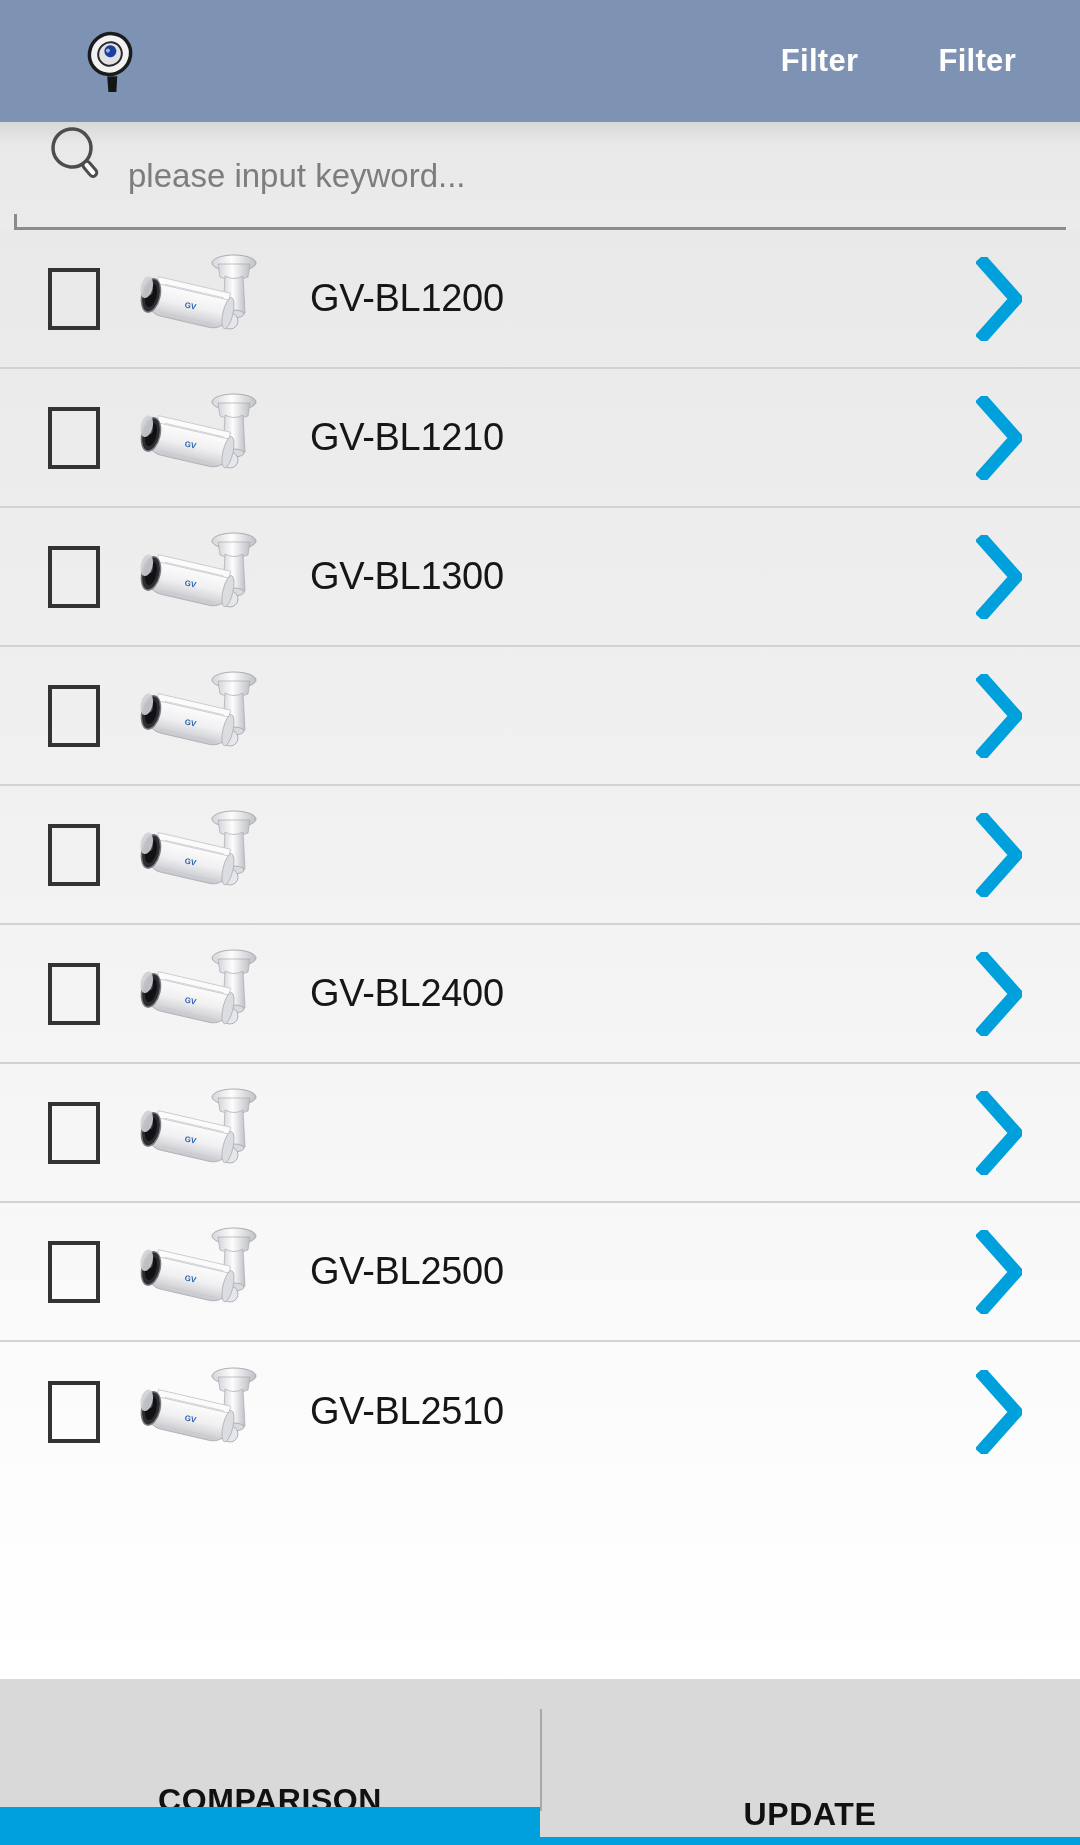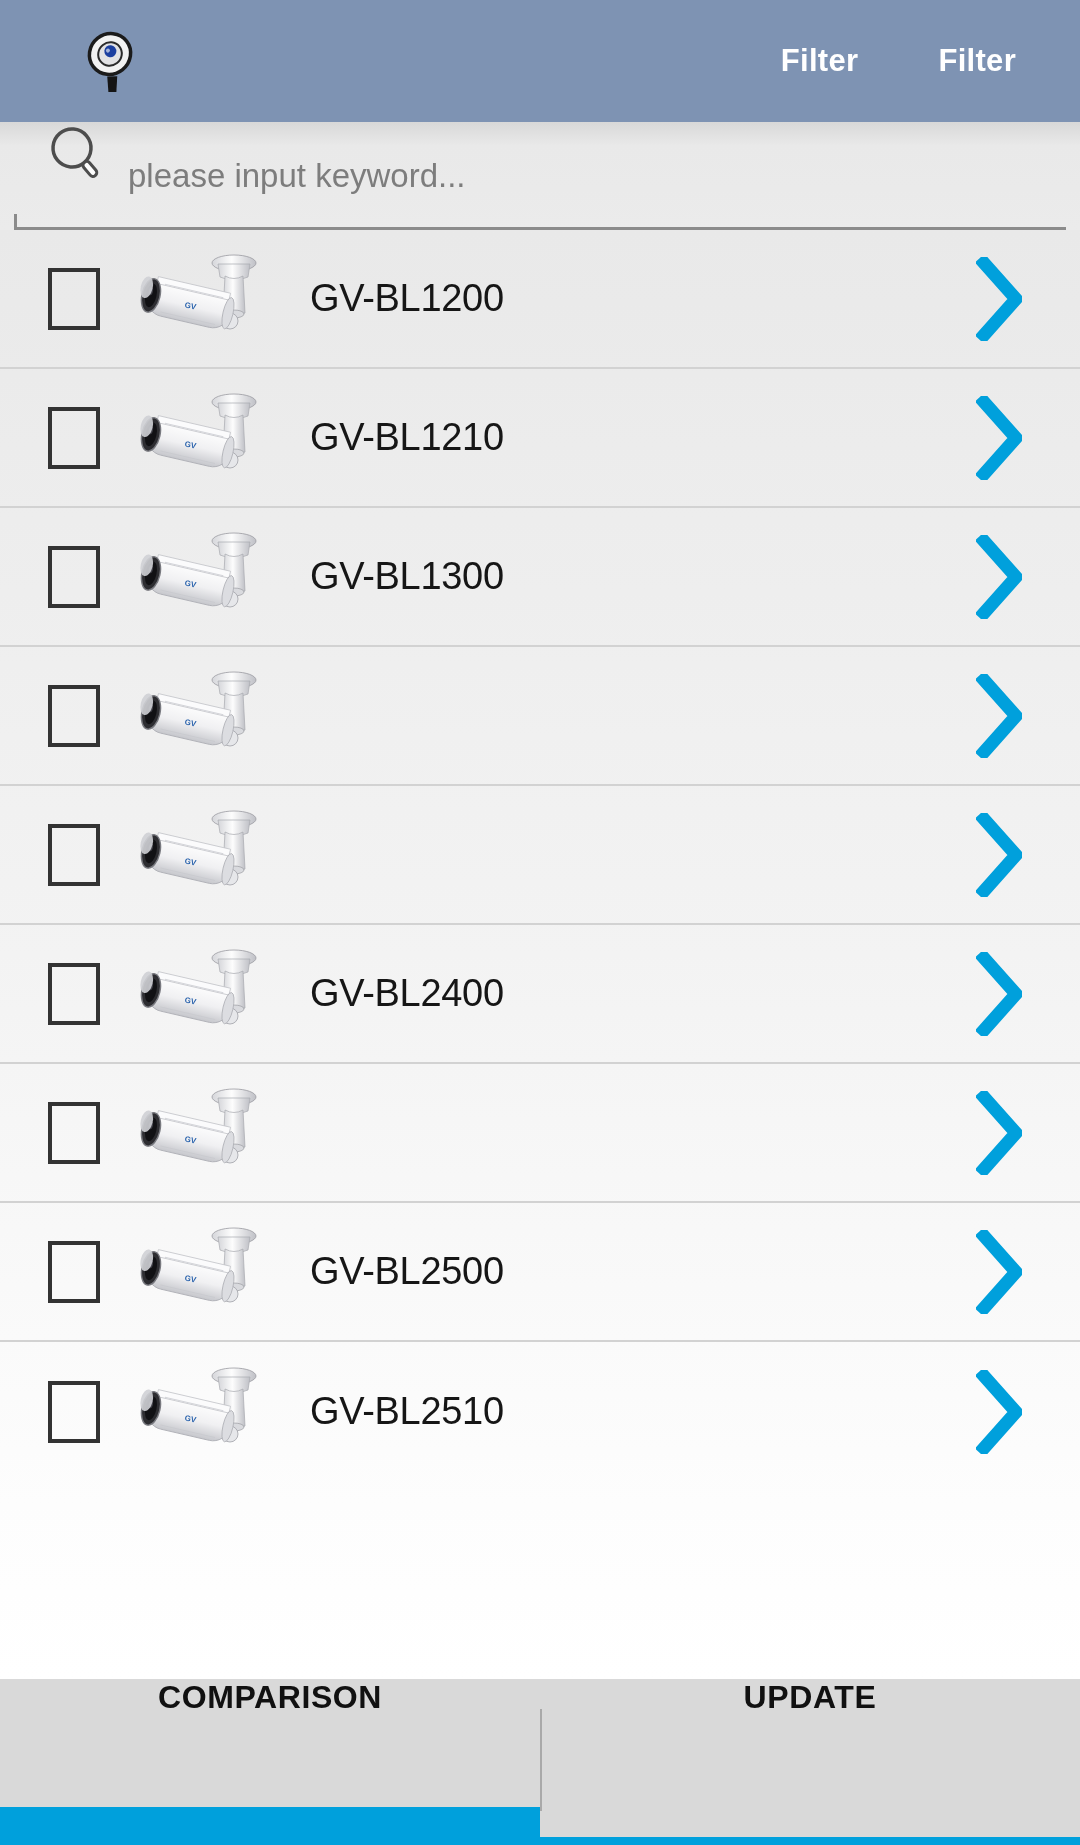--- a/index.html
+++ b/index.html
@@ -142,21 +142,21 @@
   
   #tab-bar {
     height: 166px;
     display: flex;
     background: #d9d9d9;
     position: relative;
   }
   .tab-item {
     flex: 1;
     display: flex;
-    align-items: flex-start;
+    align-items: flex-end;
     justify-content: center;
     font-size: 32px;
     font-weight: bold;
     color: #111111;
     letter-spacing: 0.6px;
     cursor: pointer;
     position: relative;
   }
   #tab-divider {
     position: absolute;

